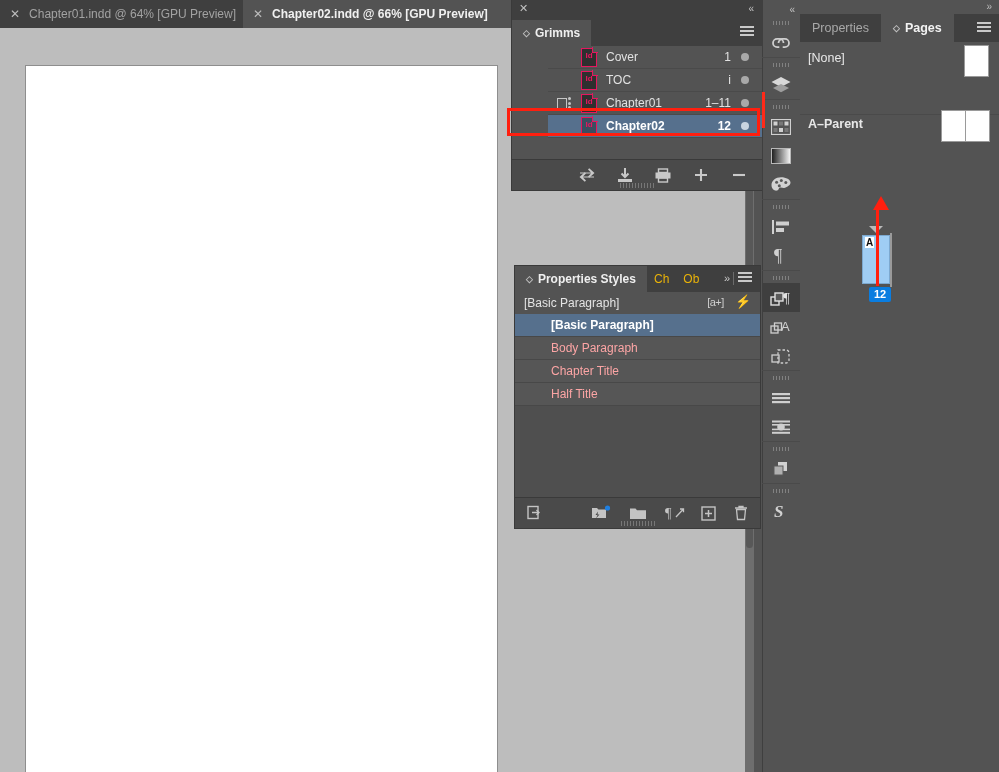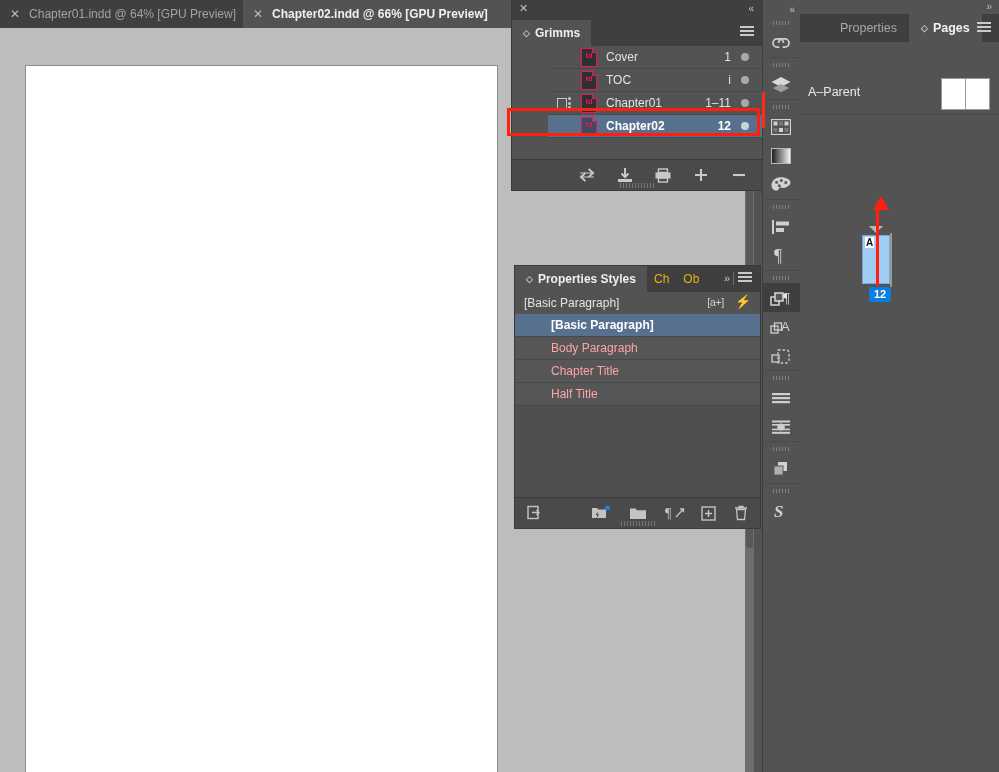--- a/index.html
+++ b/index.html
@@ -100,21 +100,21 @@
   .dgrip{width:16px;height:4px;margin:0 auto 3px auto;
          background:repeating-linear-gradient(to right,#818181 0 1px,transparent 1px 3px);}
   .dockitem{height:29px;display:flex;align-items:center;justify-content:center;color:#cfcfcf;position:relative;}
   .dockitem.active{background:#3f3f3f;}
   .dock-redmark{position:absolute;left:0;top:92px;width:3px;height:36px;background:#ff2a19;}
 
   
   #rightPanel{position:absolute;left:800px;top:0;width:199px;height:772px;background:#535353;}
   .rp-top{height:14px;background:#535353;position:relative;}
   .rp-top .cc{position:absolute;right:7px;top:1px;font-size:10px;color:#bdbdbd;}
-  .rp-tabs{height:28px;background:#3f3f3f;position:relative;display:flex;padding-left:28px;}
+  .rp-tabs{height:28px;background:#3f3f3f;position:relative;display:flex;}
   .rp-tab{display:flex;align-items:center;padding:0 12px;font-size:12.5px;color:#a8a8a8;}
   .rp-tab.sel{background:#535353;color:#f2f2f2;font-weight:bold;}
   .rp-tab .diamond{font-size:9px;margin-right:5px;color:#c0c0c0;}
   .parents{position:relative;height:72px;background:#535353;border-bottom:1px solid #4a4a4a;}
   .parent-row{position:relative;height:32px;display:flex;align-items:center;padding-left:8px;
               font-size:12.5px;color:#e8e8e8;}
   .pthumb{position:absolute;right:10px;top:4px;}
   .pthumb .pg{width:23px;height:30px;background:#fff;border:1px solid #9a9a9a;display:inline-block;
               vertical-align:top;}
   .pthumb .pg+.pg{margin-left:-1px;}
@@ -509,21 +509,27 @@
         <span>Pages</span>
       </div>
       <div class="hamburger" style="top:8px;">
           <i></i>
           <i></i>
           <i></i>
         </div>
     </div>
 
     <div class="parents">
-      <div class="parent-row" style="top:34px;">
+      <div class="parent-row" style="top:0;">
+        <span>[None]</span>
+        <span class="pthumb" style="top:3px;">
+          <span class="pg"></span>
+        </span>
+      </div>
+      <div class="parent-row" style="top:34px;font-weight:bold;">
         <span>A–Parent</span>
         <span class="pthumb" style="top:2px;right:9px;">
           <span class="pg"></span><span class="pg"></span>
         </span>
       </div>
     </div>
 
     <div class="pagesarea">
       <div class="spread">
         <div class="arrowdown"></div>

